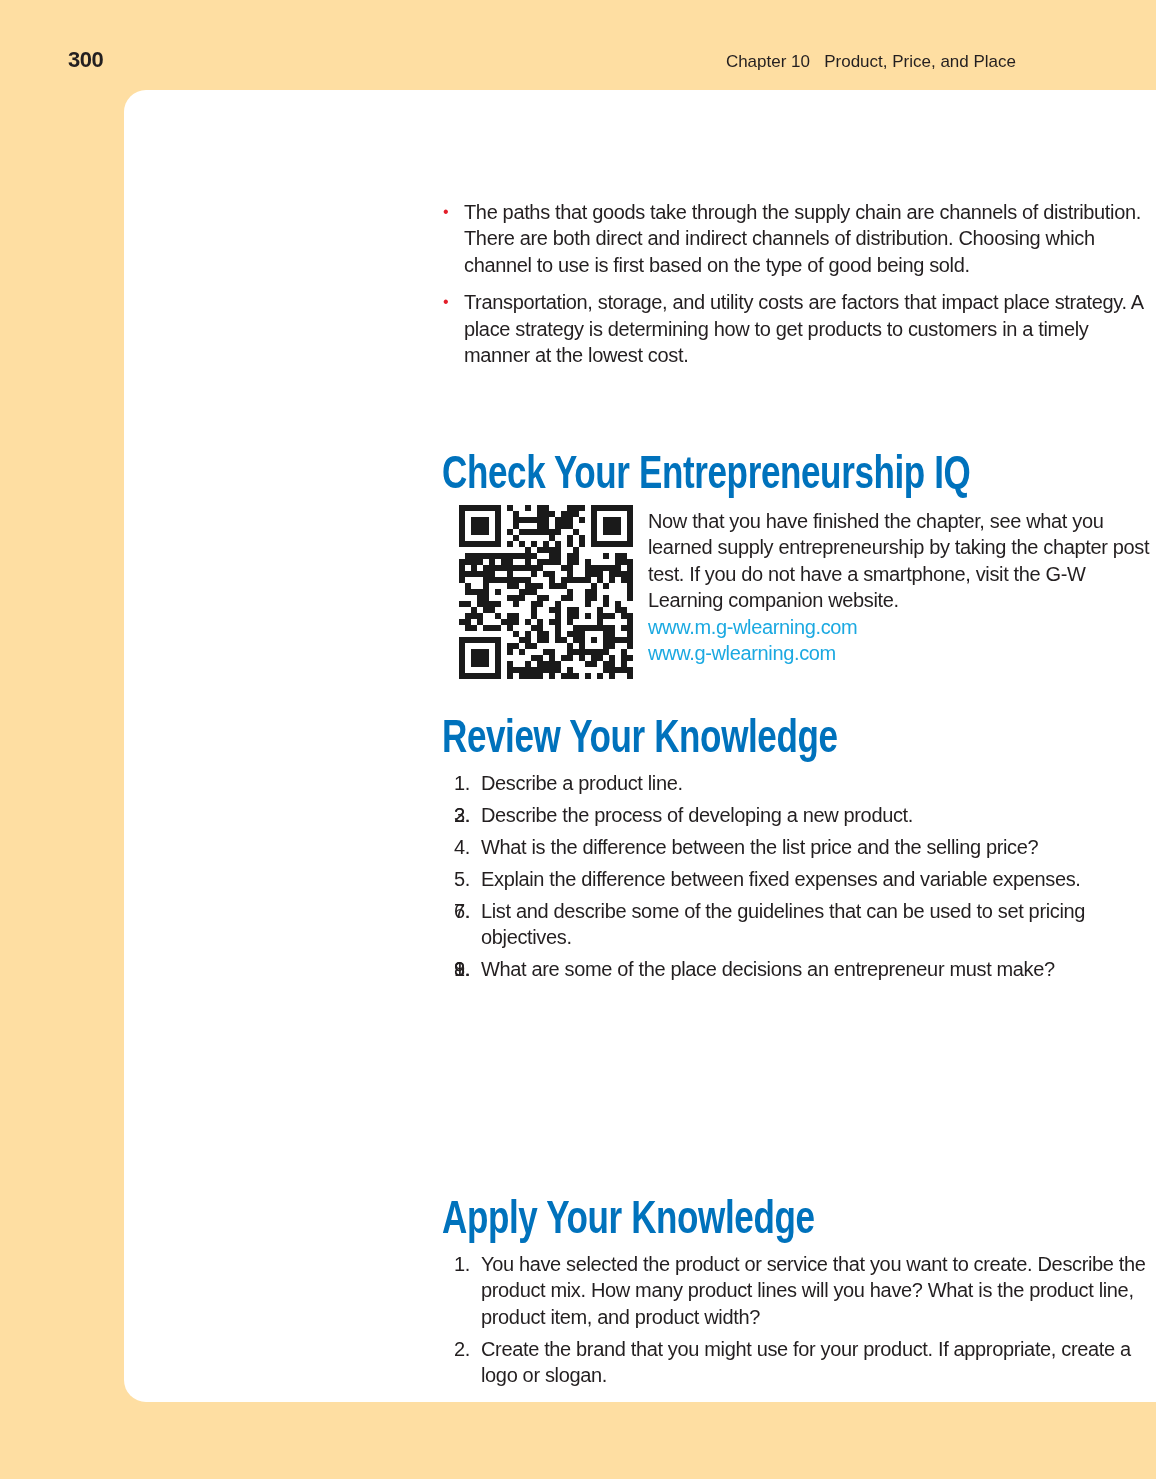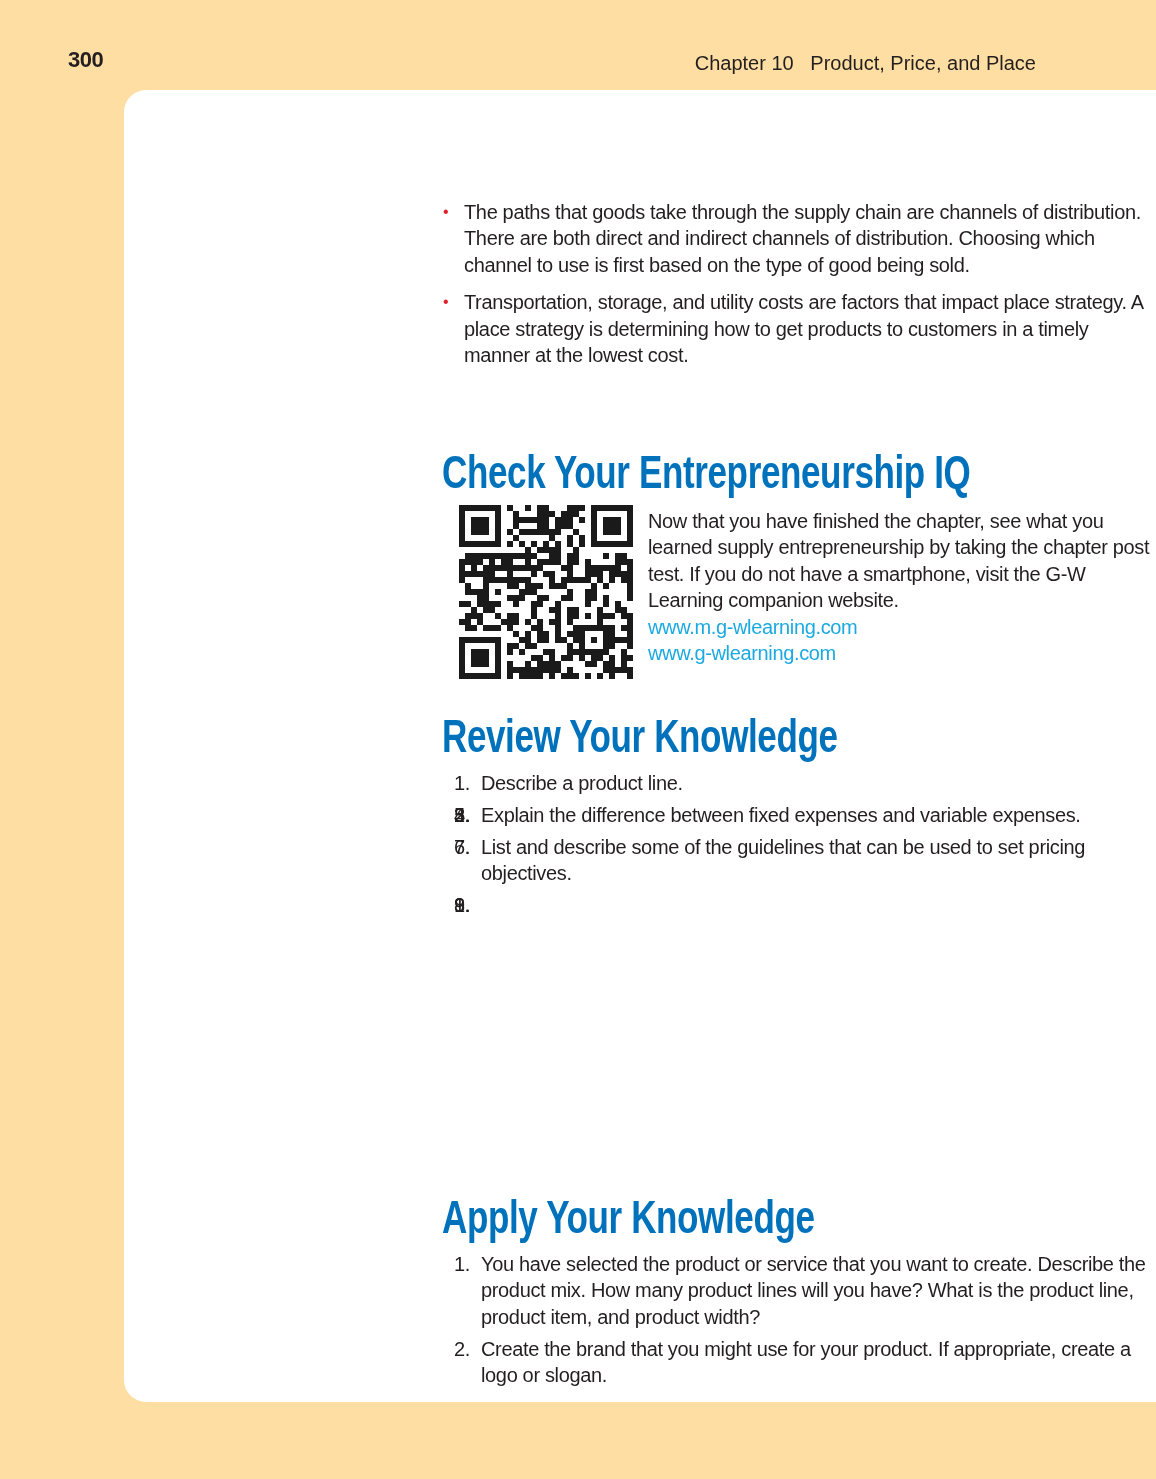--- a/index.html
+++ b/index.html
@@ -19,23 +19,23 @@
       position: absolute;
       left: 68px;
       top: 47px;
       font-size: 22px;
       font-weight: bold;
       color: #231F20;
       letter-spacing: -0.5px;
     }
     .running-head {
       position: absolute;
-      right: 120px;
+      right: 140px;
       top: 52px;
-      font-size: 20px;
+      font-size: 17px;
       color: #231F20;
       white-space: pre;
     }
     .panel {
       position: absolute;
       left: 124px;
       top: 90px;
       width: 1032px;
       height: 1312px;
       background: #FFFFFF;
@@ -1015,28 +1015,28 @@
         <a class="iq-link">www.m.g-wlearning.com</a>
         <a class="iq-link">www.g-wlearning.com</a>
       </div>
     </div>
 
     <h2 class="heading h-review">Review Your Knowledge</h2>
 
     <ol class="numlist review-list body-text">
       <li><span class="num">1.</span><span>Describe a product line.</span></li>
       <li><span class="num">2.</span></li>
-      <li><span class="num">3.</span></li>
-      <li><span class="num">4.</span></li>
+      <li><span class="num">3.</span><span>Describe the process of developing a new product.</span></li>
+      <li><span class="num">4.</span><span>What is the difference between the list price and the selling price?</span></li>
       <li><span class="num">5.</span><span>Explain the difference between fixed expenses and variable expenses.</span></li>
       <li><span class="num">6.</span></li>
       <li><span class="num">7.</span><span>List and describe some of the guidelines that can be used to set pricing objectives.</span></li>
       <li><span class="num">8.</span></li>
       <li><span class="num">9.</span></li>
-      <li><span class="num">1.</span></li>
+      <li><span class="num">1.</span><span>What are some of the place decisions an entrepreneur must make?</span></li>
     </ol>
 
     <h2 class="heading h-apply">Apply Your Knowledge</h2>
 
     <ol class="numlist apply-list body-text">
       <li><span class="num">1.</span><span>You have selected the product or service that you want to create. Describe the product mix. How many product lines will you have? What is the product line, product item, and product width?</span></li>
       <li><span class="num">2.</span><span>Create the brand that you might use for your product. If appropriate, create a logo or slogan.</span></li>
     </ol>
 
   </div>

